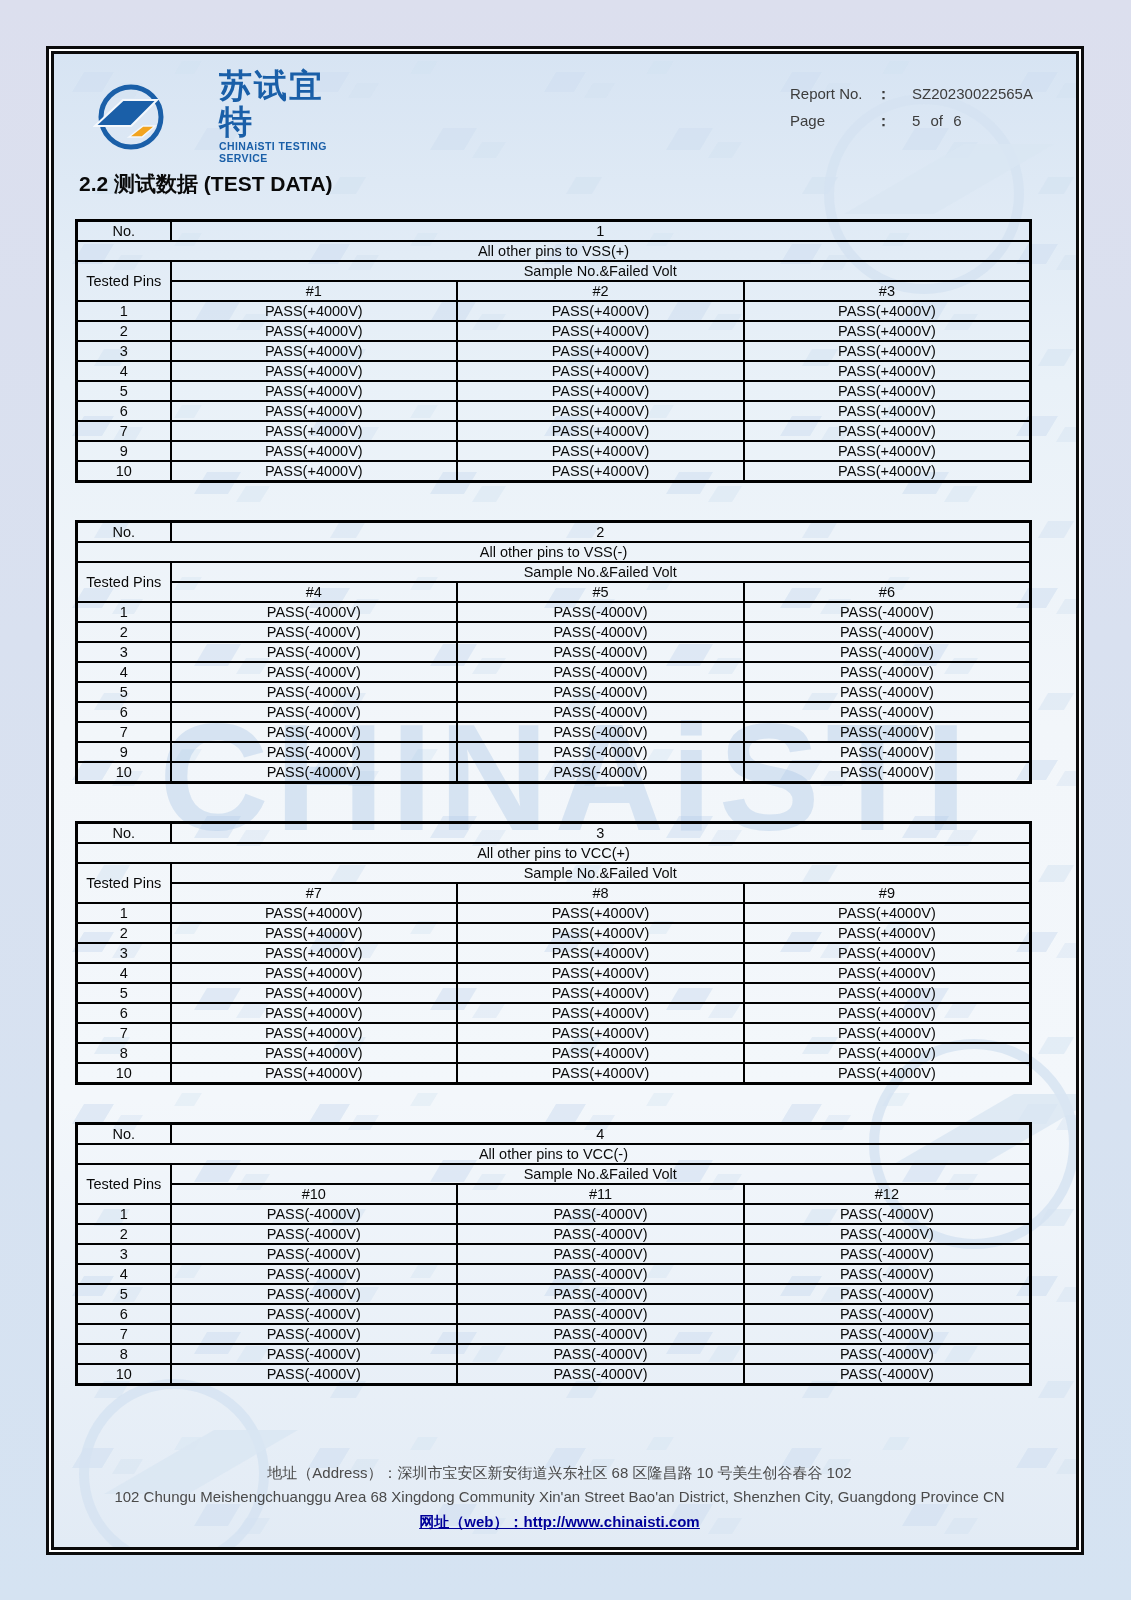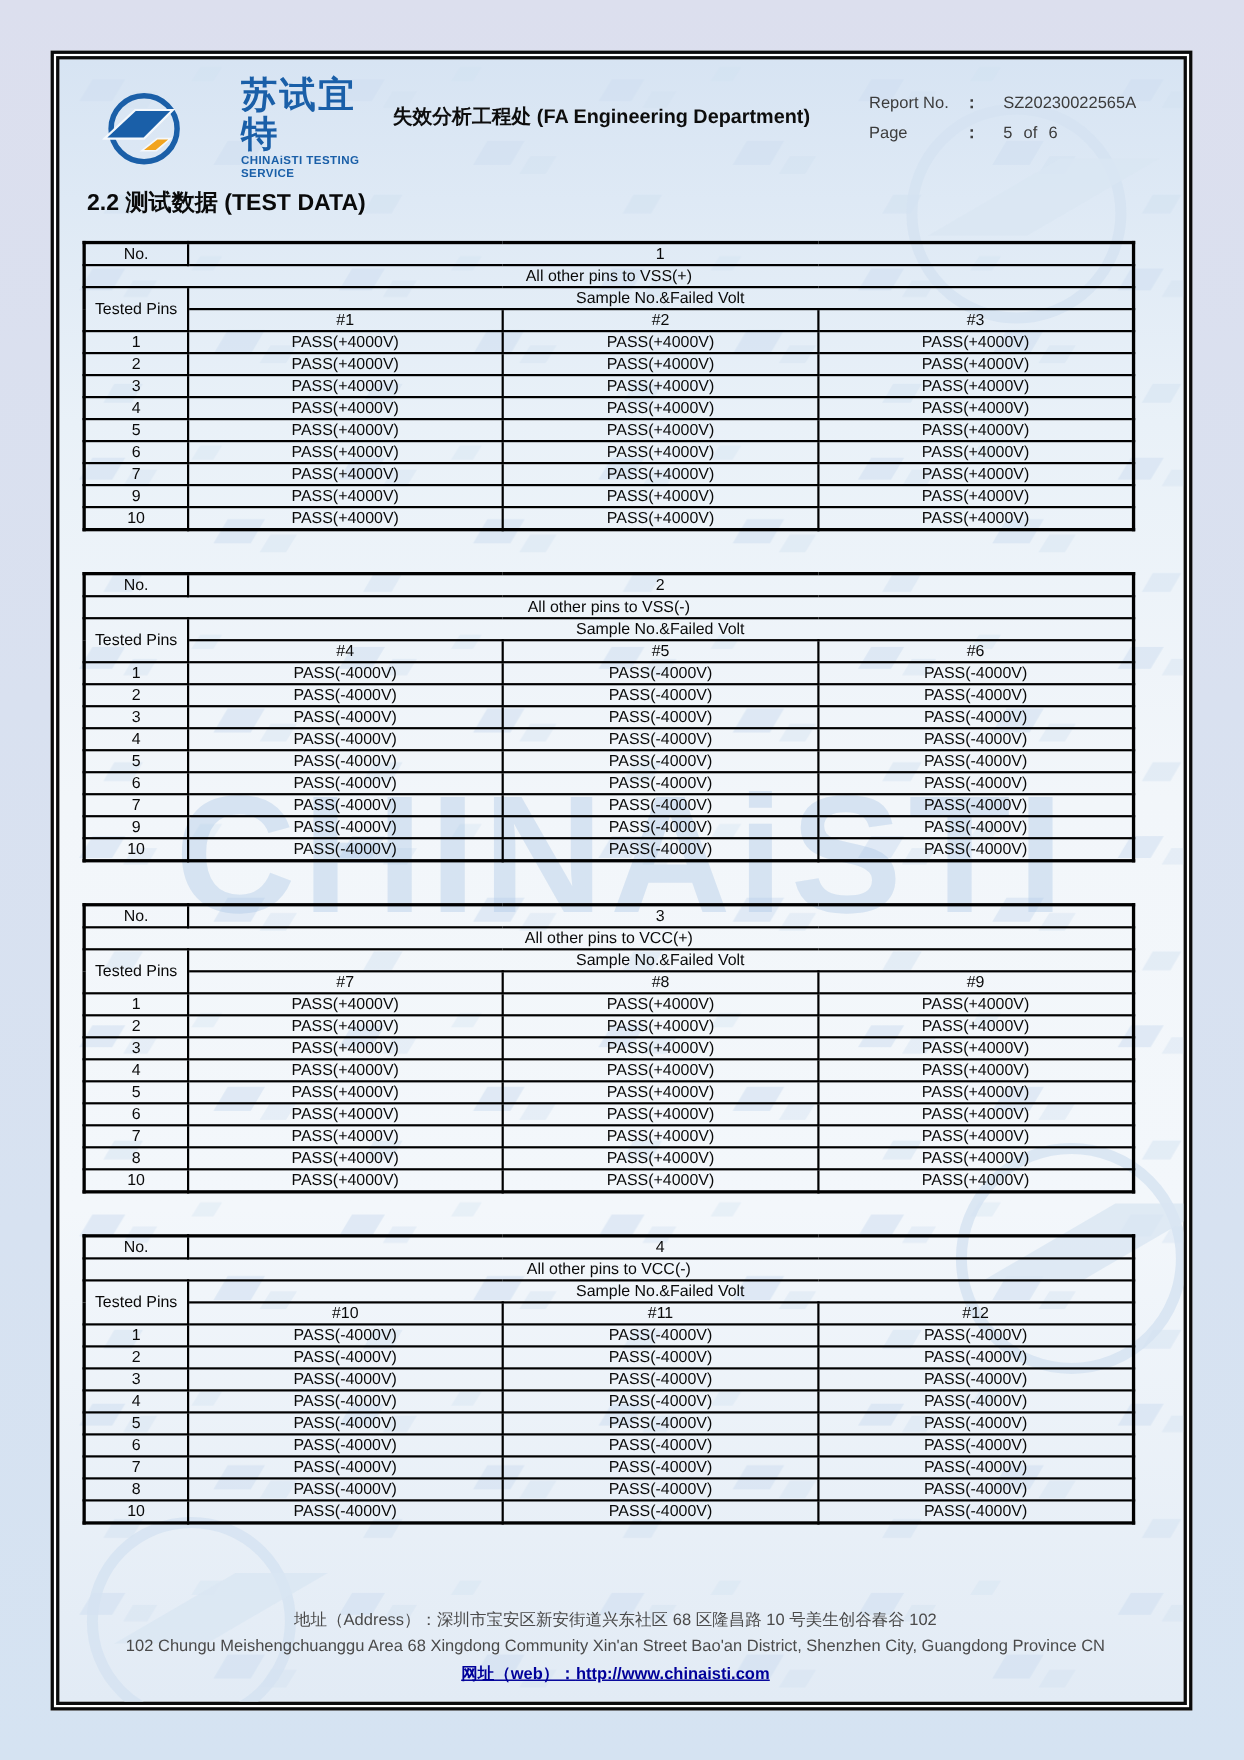--- a/index.html
+++ b/index.html
@@ -109,21 +109,20 @@
           <svg class="logo-mark" width="74" height="74" viewBox="0 0 74 74" xmlns="http://www.w3.org/2000/svg">
             <circle cx="38" cy="38" r="30" fill="none" stroke="#1a5fa8" stroke-width="5"></circle>
             <path d="M2 47 L30 21 L64 21 L38 47 Z" fill="#1a5fa8" stroke="#f4f8fc" stroke-width="2"></path>
             <path d="M36 58 L50 47 L62 47 L49 58 Z" fill="#f2a41f" stroke="#f4f8fc" stroke-width="1.5"></path>
           </svg>
           <div class="logo-txt">
             <div class="logo-cn">苏试宜特</div>
             <div class="logo-en">CHINAiSTI TESTING SERVICE</div>
           </div>
         </div>
-        <div class="dept">失效分析工程处 (FA Engineering Department)</div>
         <div class="hdr-right">
           <div class="hdr-row">
             <span class="hdr-lbl">Report No.</span>
             <span class="hdr-colon">：</span>
             <span class="hdr-val">SZ20230022565A</span>
           </div>
           <div class="hdr-row">
             <span class="hdr-lbl">Page</span>
             <span class="hdr-colon">：</span>
             <span class="hdr-val">5 of 6</span>

